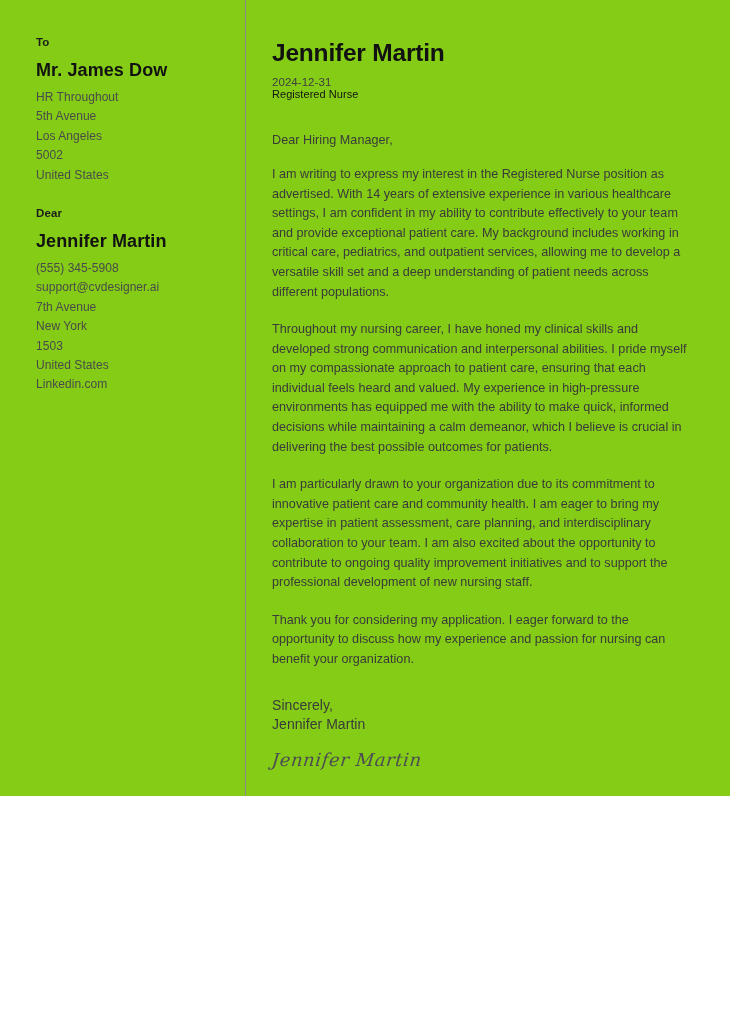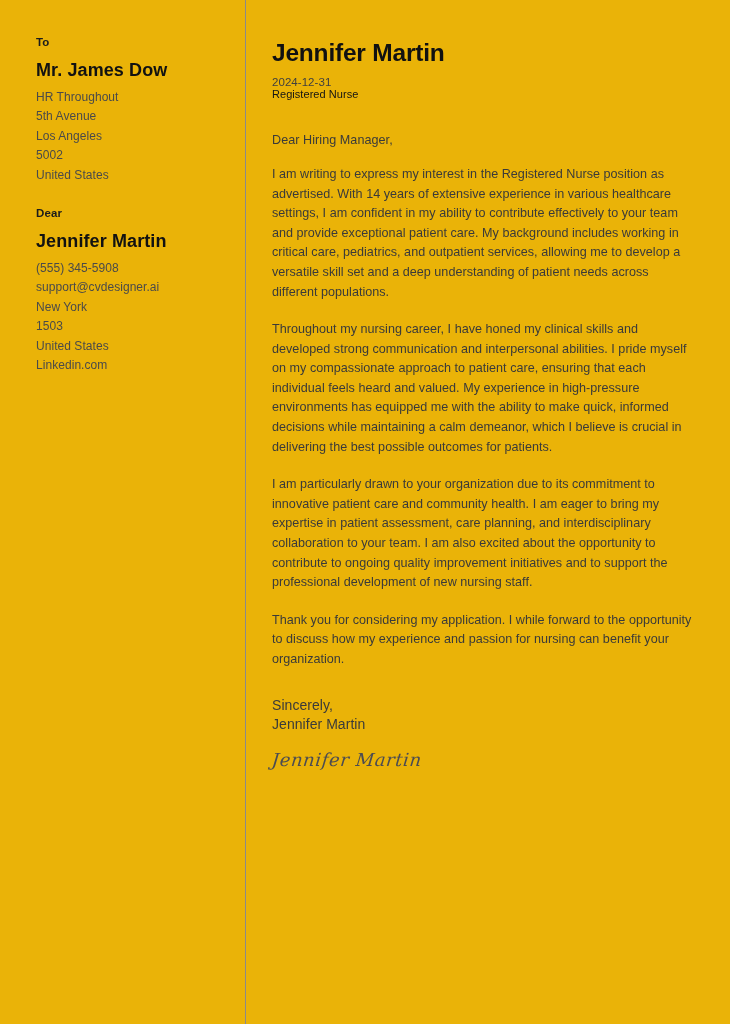--- a/index.html
+++ b/index.html
@@ -12,22 +12,22 @@
 
   body {
     font-family: "Liberation Sans", sans-serif;
     color: #3c3c3c;
     -webkit-font-smoothing: antialiased;
   }
 
   .page {
     position: relative;
     width: 730px;
-    height: 1024px;
-    background: #eab308;
+    height: 796px;
+    background: #84cc16;
     overflow: hidden;
   }
 
   
   .divider {
     position: absolute;
     left: 245px;
     top: 0;
     width: 1px;
     height: 1024px;
@@ -157,40 +157,41 @@
       <div class="side-line">United States</div>
     </div>
 
     <div class="block-gap"></div>
 
     <div>
       <div class="side-heading">Dear</div>
       <div class="side-name">Jennifer Martin</div>
       <div class="side-line">(555) 345-5908</div>
       <div class="side-line">support@cvdesigner.ai</div>
+      <div class="side-line">7th Avenue</div>
       <div class="side-line">New York</div>
       <div class="side-line">1503</div>
       <div class="side-line">United States</div>
       <div class="side-line">Linkedin.com</div>
     </div>
 
   </div>
 
   <div class="main">
 
     <div class="doc-name">Jennifer Martin</div>
     <div class="doc-date">2024-12-31</div>
     <div class="doc-role">Registered Nurse</div>
 
     <div class="salutation">Dear Hiring Manager,</div>
 
     <div class="para">I am writing to express my interest in the Registered Nurse position as advertised. With 14 years of extensive experience in various healthcare settings, I am confident in my ability to contribute effectively to your team and provide exceptional patient care. My background includes working in critical care, pediatrics, and outpatient services, allowing me to develop a versatile skill set and a deep understanding of patient needs across different populations.</div>
     <div class="para">Throughout my nursing career, I have honed my clinical skills and developed strong communication and interpersonal abilities. I pride myself on my compassionate approach to patient care, ensuring that each individual feels heard and valued. My experience in high-pressure environments has equipped me with the ability to make quick, informed decisions while maintaining a calm demeanor, which I believe is crucial in delivering the best possible outcomes for patients.</div>
     <div class="para">I am particularly drawn to your organization due to its commitment to innovative patient care and community health. I am eager to bring my expertise in patient assessment, care planning, and interdisciplinary collaboration to your team. I am also excited about the opportunity to contribute to ongoing quality improvement initiatives and to support the professional development of new nursing staff.</div>
-    <div class="para">Thank you for considering my application. I while forward to the opportunity to discuss how my experience and passion for nursing can benefit your organization.</div>
+    <div class="para">Thank you for considering my application. I eager forward to the opportunity to discuss how my experience and passion for nursing can benefit your organization.</div>
 
     <div class="closing">
       <div class="closing-line">Sincerely,</div>
       <div class="closing-line">Jennifer Martin</div>
       <div class="signature">Jennifer Martin</div>
     </div>
 
   </div>
 
 </div>

